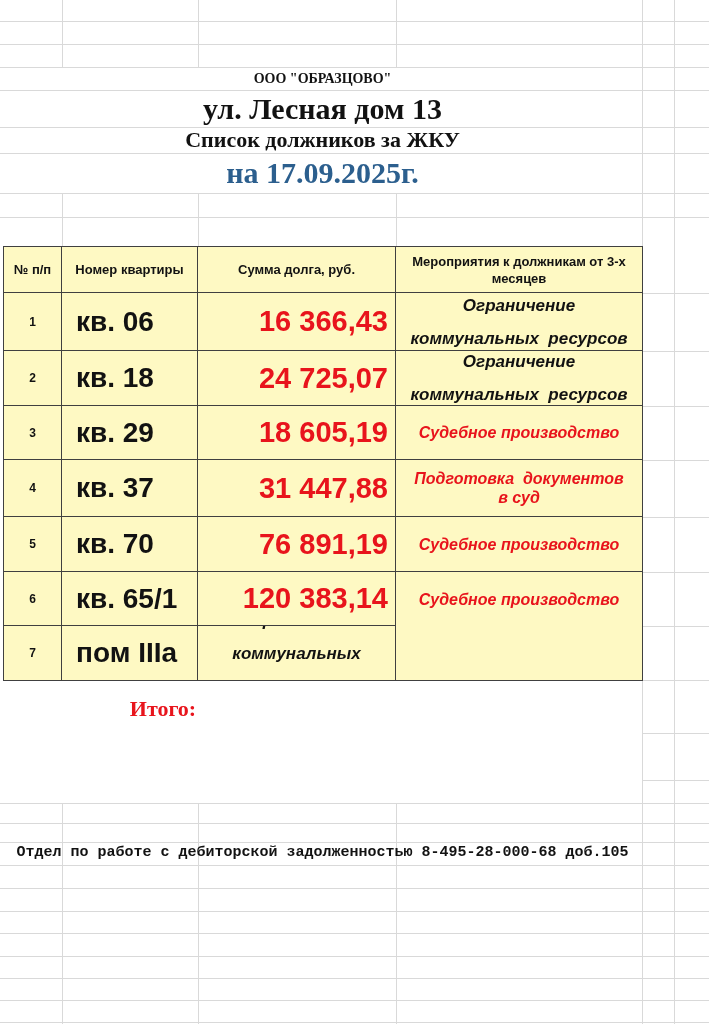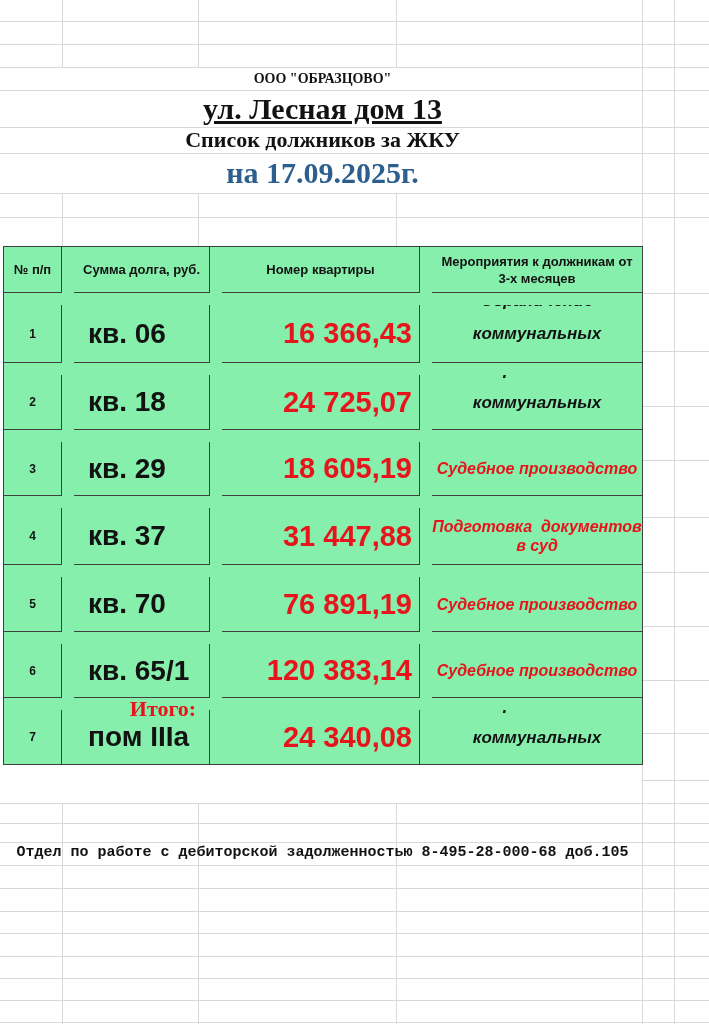--- a/index.html
+++ b/index.html
@@ -20,32 +20,31 @@
     --tborder:#404040;
   }
   
   .gl{position:absolute;background:var(--grid);z-index:1;}
   
   .title{
     position:absolute;left:0;width:645px;text-align:center;z-index:3;
     font-family:"Liberation Serif", serif;font-weight:bold;white-space:nowrap;
   }
   .company{top:67px;height:23px;line-height:23px;font-size:14px;color:var(--black);}
-  .street{top:90px;height:37px;line-height:37px;font-size:30px;color:var(--black);text-decoration:underline;}
+  .street{top:90px;height:37px;line-height:37px;font-size:30px;color:var(--black);}
   .spisok{top:127px;height:26px;line-height:26px;font-size:22px;color:var(--black);}
   .datetitle{top:153px;height:40px;line-height:40px;font-size:30px;color:var(--dateblue);}
   
   #debt-table{
     position:absolute;left:3px;top:246px;width:638px;z-index:2;
-    background:#86efac;
+    background:#fef9c3;
     border:1px solid var(--tborder);
     display:grid;
     grid-template-columns:58px 136px 198px 1fr;
     grid-template-rows:46px 58px 55px 54px 57px 55px 54px 54px;
-    gap:12px;
   }
   .cell{
     display:flex;align-items:center;justify-content:center;
     border-right:1px solid var(--tborder);
     border-bottom:1px solid var(--tborder);
     box-sizing:border-box;
     overflow:hidden;
   }
   .cell:nth-child(4n){border-right:none;}
   .cell:nth-last-child(-n+4){border-bottom:none;}
@@ -135,22 +134,22 @@
       <div class="gl" style="left: 674px; top: 0px; width: 1px; height: 1024px;"></div>
     </div>
 
   <div class="title company">ООО "ОБРАЗЦОВО"</div>
   <div class="title street">ул. Лесная дом 13</div>
   <div class="title spisok">Список должников за ЖКУ</div>
   <div class="title datetitle">на 17.09.2025г.</div>
 
   <div id="debt-table">
     <div class="cell hcell">№ п/п</div>
+    <div class="cell hcell">Номер квартиры</div>
     <div class="cell hcell">Сумма долга, руб.</div>
-    <div class="cell hcell">Номер квартиры</div>
     <div class="cell hcell">Мероприятия к должникам от 3-х месяцев</div>
   <div class="cell c-num">1</div>
       <div class="cell c-apt">кв. 06</div>
       <div class="cell c-debt">16 366,43</div>
       <div class="cell c-act act-black">Ограничение
 коммунальных  ресурсов</div>
       <div class="cell c-num">2</div>
       <div class="cell c-apt">кв. 18</div>
       <div class="cell c-debt">24 725,07</div>
       <div class="cell c-act act-black">Ограничение
@@ -167,21 +166,20 @@
       <div class="cell c-num">5</div>
       <div class="cell c-apt">кв. 70</div>
       <div class="cell c-debt">76 891,19</div>
       <div class="cell c-act act-red">Судебное производство</div>
       <div class="cell c-num">6</div>
       <div class="cell c-apt">кв. 65/1</div>
       <div class="cell c-debt">120 383,14</div>
       <div class="cell c-act act-red">Судебное производство</div>
       <div class="cell c-num">7</div>
       <div class="cell c-apt">пом IIIа</div>
-      <div class="cell c-debt">24 340,08</div>
       <div class="cell c-act act-black">Ограничение
 коммунальных  ресурсов</div>
     </div>
 
   <div class="total-label">Итого:</div>
 
   <div class="footer">Отдел по работе с дебиторской задолженностью 8-495-28-000-68 доб.105</div>
 
 </div>
 

